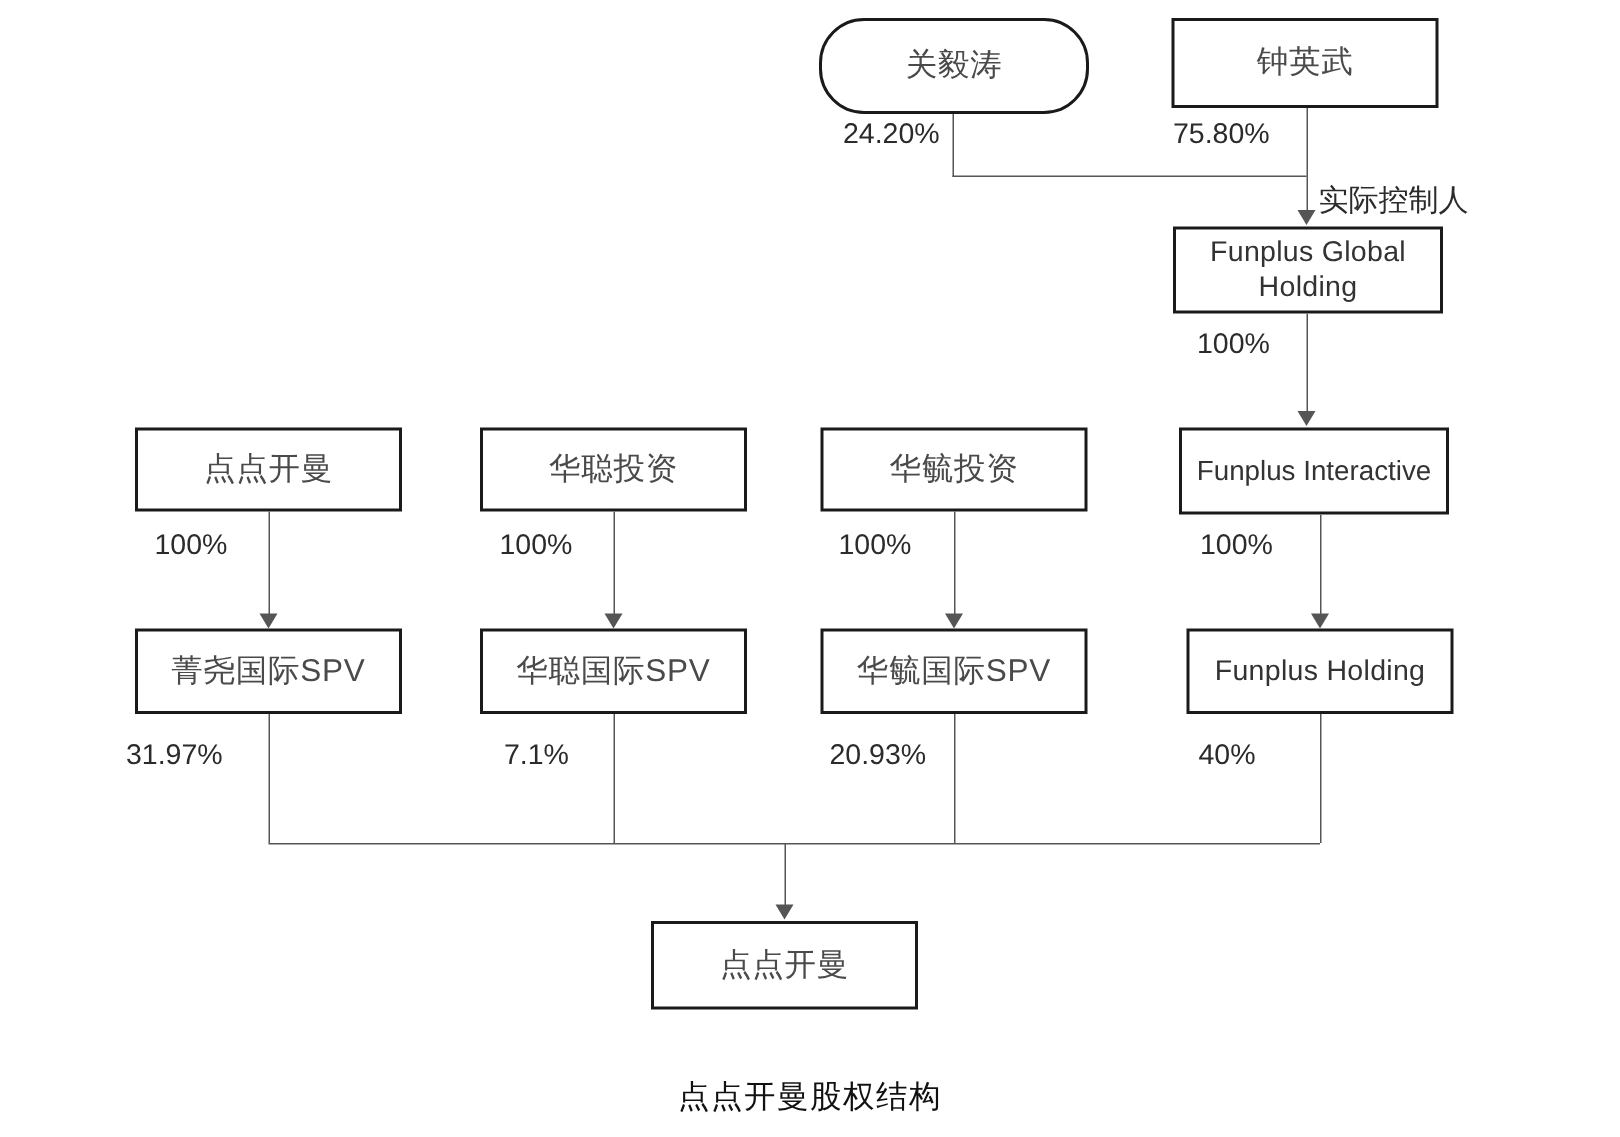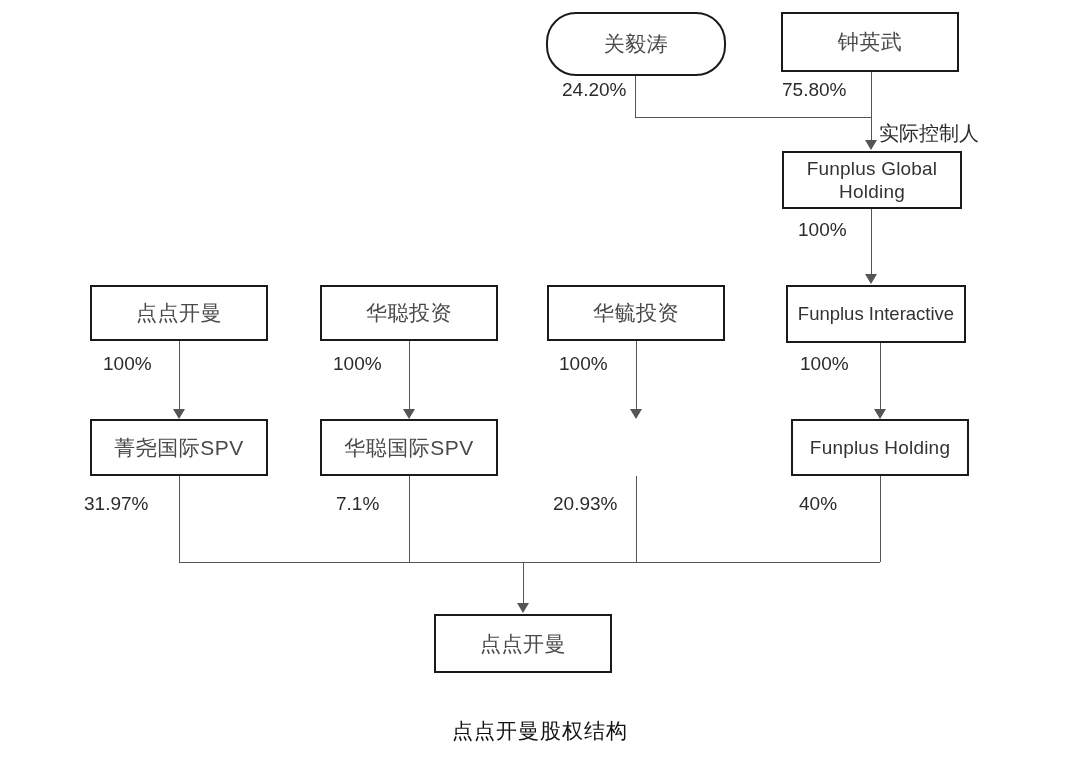--- a/index.html
+++ b/index.html
@@ -158,20 +158,23 @@
   <div class="edge-label" style="left:333px; top:353px;">100%</div>
   <div class="edge-label" style="left:559px; top:353px;">100%</div>
   <div class="edge-label" style="left:800px; top:353px;">100%</div>
 
   <div class="node cn" style="left:90px; top:419px; width:178px; height:57px;">
     <span class="node-label">菁尧国际SPV</span>
   </div>
   <div class="node cn" style="left:320px; top:419px; width:178px; height:57px;">
     <span class="node-label">华聪国际SPV</span>
   </div>
+  <div class="node cn" style="left:547px; top:419px; width:178px; height:57px;">
+    <span class="node-label">华毓国际SPV</span>
+  </div>
   <div class="node en" style="left:791px; top:419px; width:178px; height:57px;">
     <span class="node-label">Funplus Holding</span>
   </div>
 
   <div class="vline" style="left:179px; top:476px; height:86px;"></div>
   <div class="vline" style="left:409px; top:476px; height:86px;"></div>
   <div class="vline" style="left:636px; top:476px; height:86px;"></div>
   <div class="vline" style="left:880px; top:476px; height:86px;"></div>
 
   <div class="hline" style="left:179px; top:562px; width:701px;"></div>

